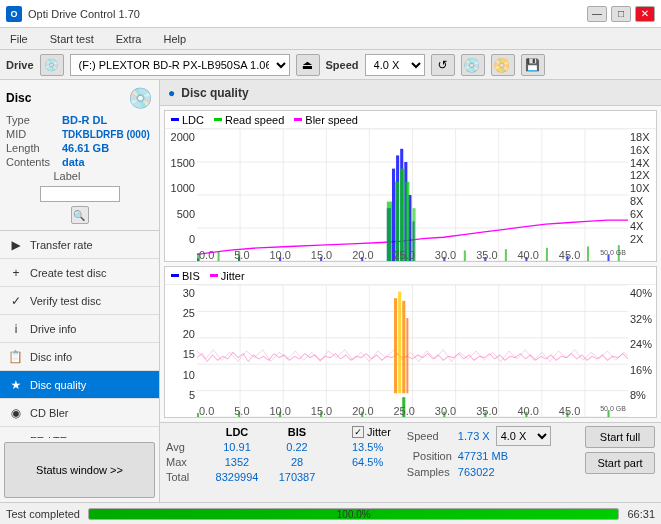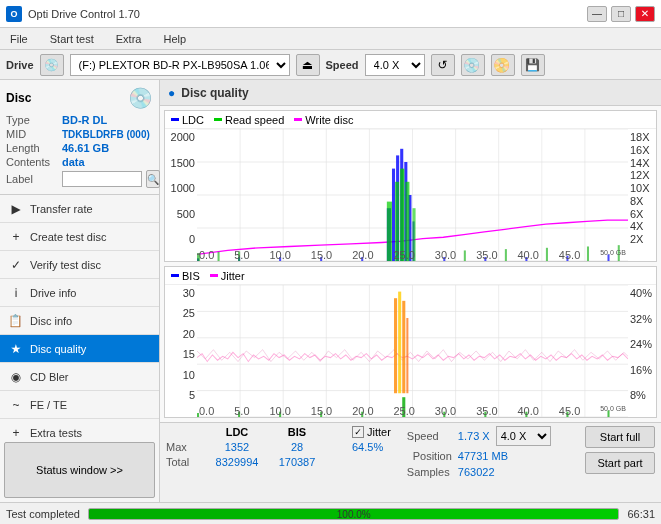--- a/index.html
+++ b/index.html
@@ -98,21 +98,21 @@
       align-items: center;
       justify-content: space-between;
       margin-bottom: 4px;
       gap: 20px;
     }
     .disc-panel-title { font-weight: bold; font-size: 12px; }
     .disc-icon { font-size: 20px; color: #666; }
     .disc-field { display: flex; gap: 4px; margin-bottom: 2px; align-items: center; }
     .disc-field-label { color: #555; width: 52px; flex-shrink: 0; }
     .disc-field-value { color: #0066cc; font-weight: bold; }
-    .label-row { display: flex; align-items: center; gap: 4px; margin-top: 2px; }
+    .label-row { display: flex; align-items: center; gap: 4px; margin-top: 2px; flex-direction: column; }
     .label-input { width: 80px; height: 16px; border: 1px solid #aaa; padding: 0 2px; font-size: 10px; }
     .label-btn { width: 18px; height: 18px; background: #e8e8e8; border: 1px solid #aaa; border-radius: 2px; display: flex; align-items: center; justify-content: center; cursor: pointer; font-size: 10px; }
     
     
     .sidebar-nav { flex: 1; overflow: hidden; }
     .nav-item {
       display: flex;
       align-items: center;
       gap: 6px;
       padding: 5px 8px;
@@ -392,21 +392,21 @@
           <div class="legend-item">
             <div class="legend-dot" style="background:#0000ff"></div>
             <span>LDC</span>
           </div>
           <div class="legend-item">
             <div class="legend-dot" style="background:#00cc00"></div>
             <span>Read speed</span>
           </div>
           <div class="legend-item">
             <div class="legend-dot" style="background:#ff00ff"></div>
-            <span>Write disc</span>
+            <span>Bler speed</span>
           </div>
         </div>
         <div class="chart-svg-container">
           <div class="y-axis-left">
             <span>2000</span>
               <span>1500</span>
               <span>1000</span>
               <span>500</span>
               <span>0</span>
           </div>
@@ -586,20 +586,27 @@
           <span style="width:36px;font-size:11px;"></span>
           <span style="width:70px;text-align:center;font-size:11px;font-weight:bold;">LDC</span>
           <span style="width:50px;text-align:center;font-size:11px;font-weight:bold;">BIS</span>
           <span style="width:30px;text-align:center;font-size:11px;"></span>
           <div class="jitter-check">
             <div class="checkbox">✓</div>
             <span>Jitter</span>
           </div>
         </div>
         <div style="display:flex;gap:0;align-items:center;">
+          <span style="width:36px;font-size:11px;color:#555;">Avg</span>
+          <span style="width:70px;text-align:center;color:#0066cc;font-size:11px;">10.91</span>
+          <span style="width:50px;text-align:center;color:#0066cc;font-size:11px;">0.22</span>
+          <span style="width:30px;"></span>
+          <span style="color:#0066cc;font-size:11px;">13.5%</span>
+        </div>
+        <div style="display:flex;gap:0;align-items:center;">
           <span style="width:36px;font-size:11px;color:#555;">Max</span>
           <span style="width:70px;text-align:center;color:#0066cc;font-size:11px;">1352</span>
           <span style="width:50px;text-align:center;color:#0066cc;font-size:11px;">28</span>
           <span style="width:30px;"></span>
           <span style="color:#0066cc;font-size:11px;">64.5%</span>
         </div>
         <div style="display:flex;gap:0;align-items:center;">
           <span style="width:36px;font-size:11px;color:#555;">Total</span>
           <span style="width:70px;text-align:center;color:#0066cc;font-size:11px;">8329994</span>
           <span style="width:50px;text-align:center;color:#0066cc;font-size:11px;">170387</span>

